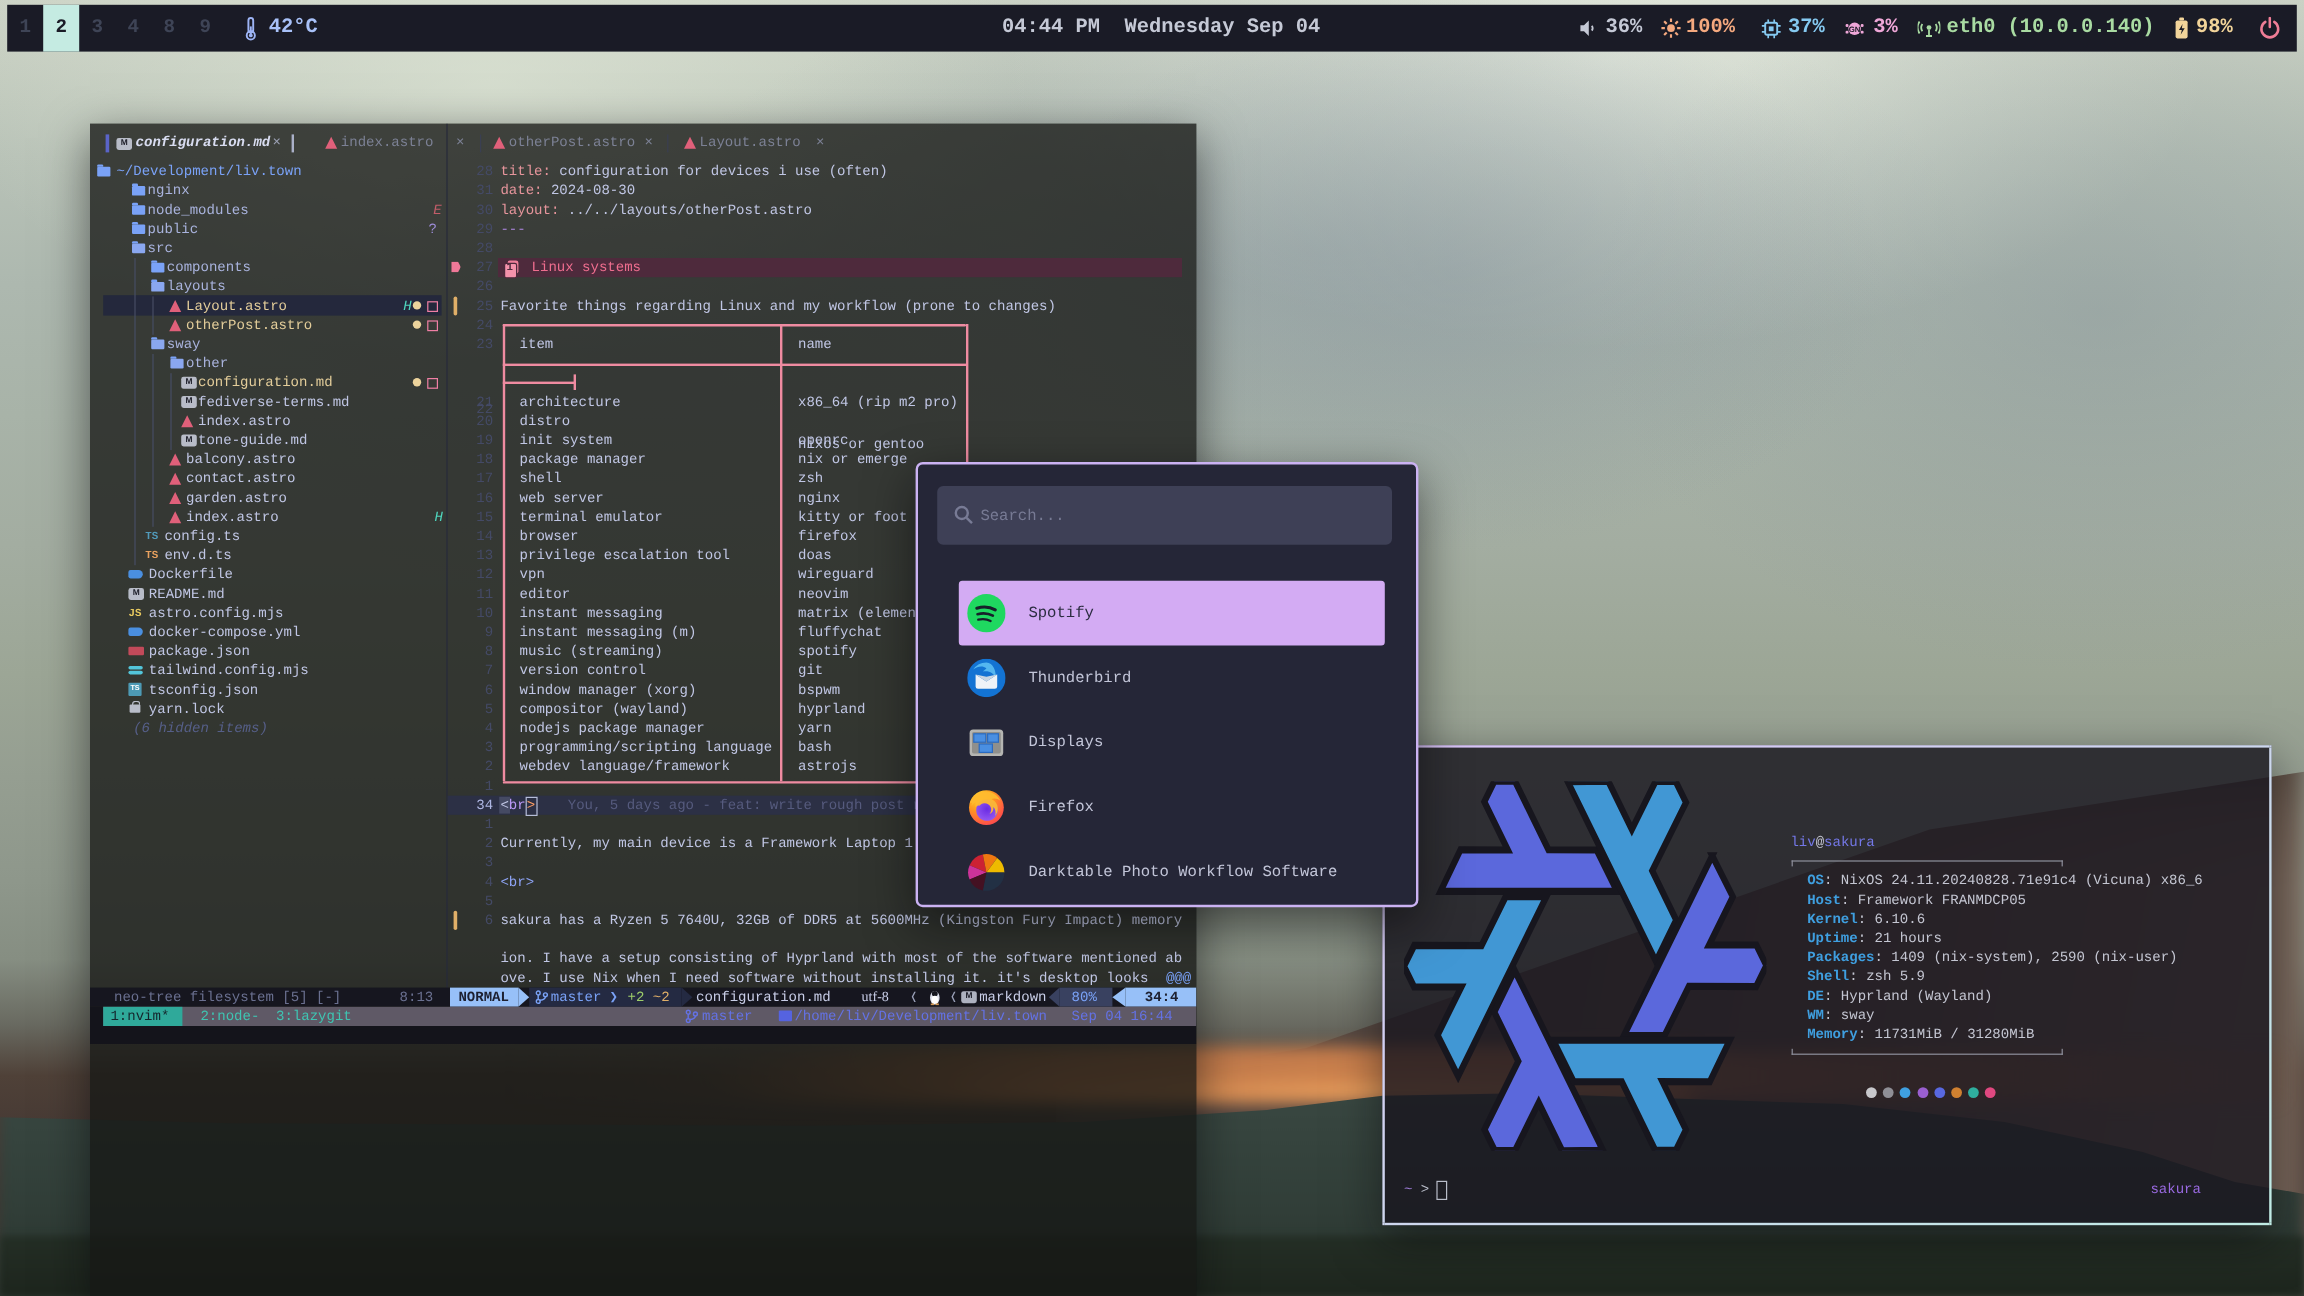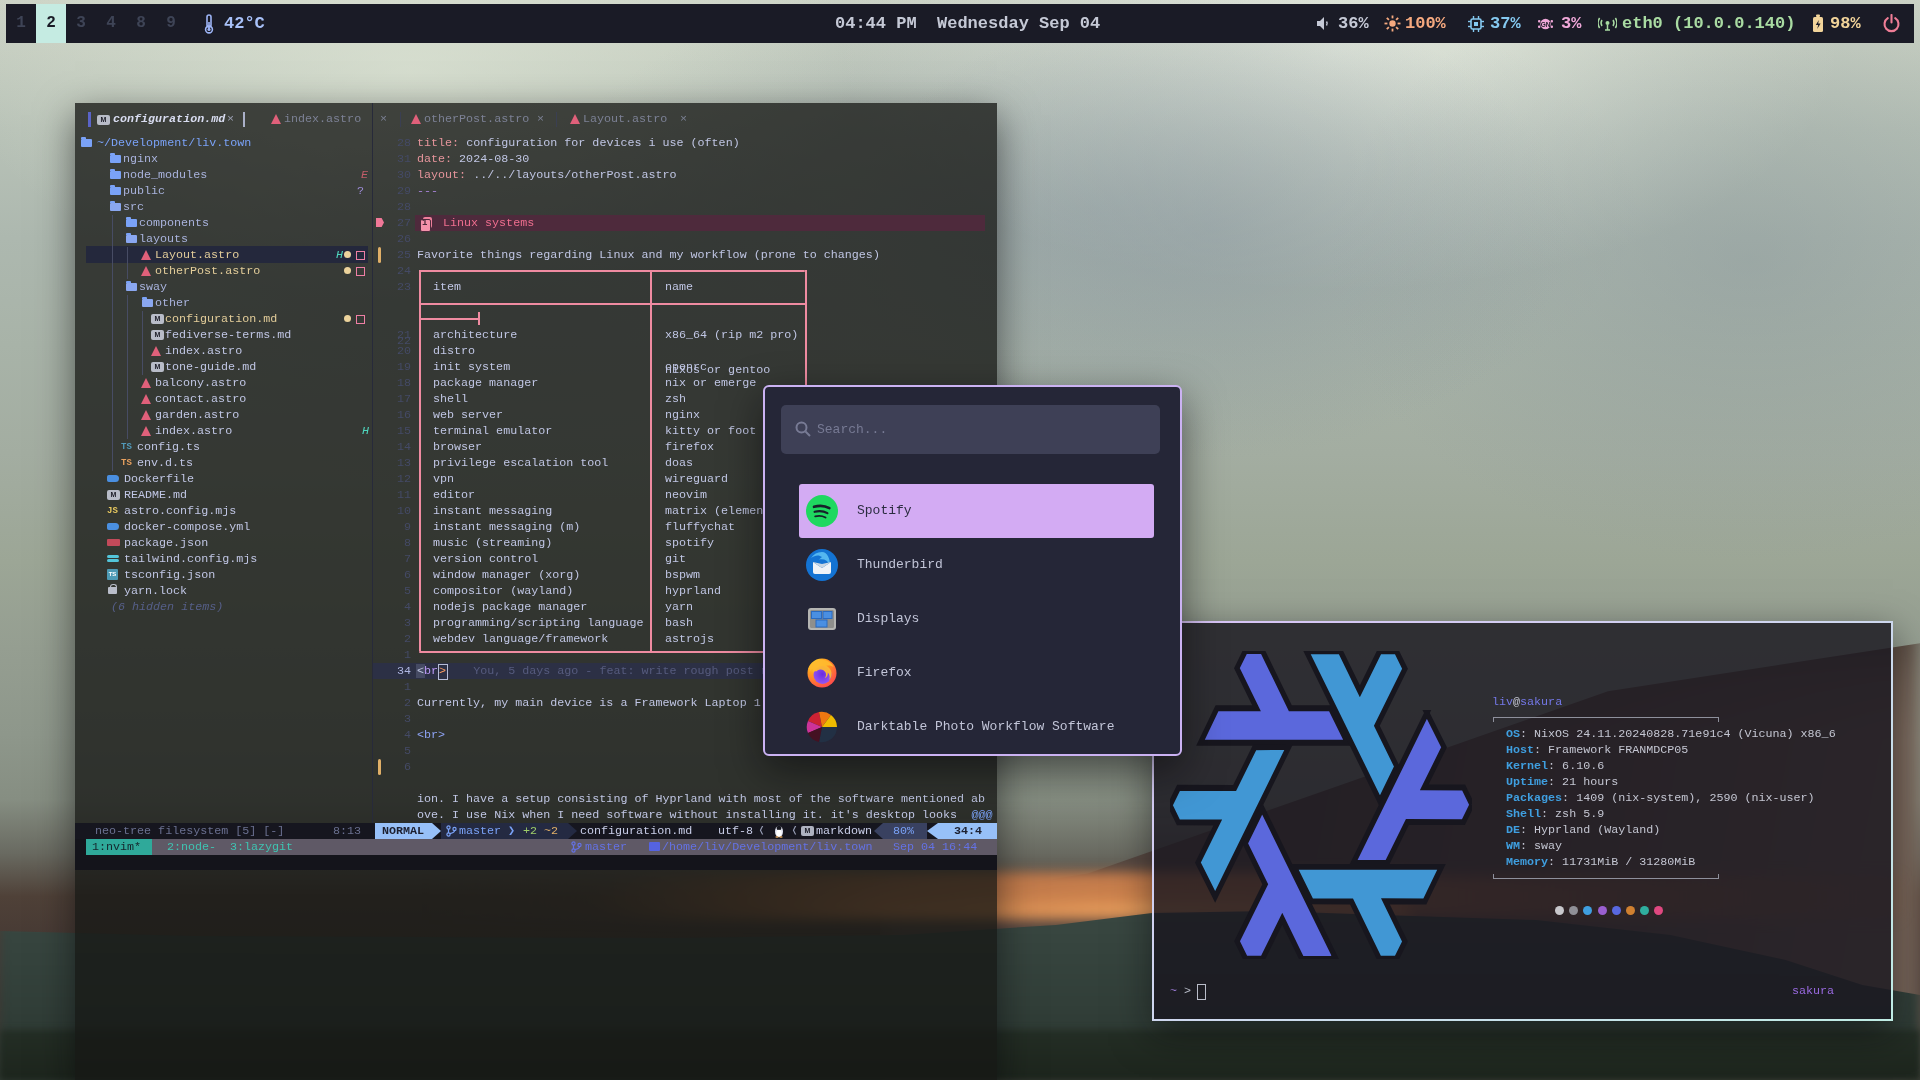--- a/index.html
+++ b/index.html
@@ -339,20 +339,21 @@
 <div class="t " style="left:364.06px;top:560px;color:#ff9e64;">&gt;</div>
 <div class="t " style="left:398.15999999999997px;top:560px;color:#565b7e;">You, 5 days ago - feat: write rough post re</div>
 <div class="t " style="left:328.98px;top:576px;color:#444a66;">1</div>
 <div class="t " style="left:328.98px;top:592px;color:#444a66;">2</div>
 <div class="t " style="left:342px;top:592px;color:#c0c6e4;">Currently, my main device is a Framework Laptop 1</div>
 <div class="t " style="left:328.98px;top:608px;color:#444a66;">3</div>
 <div class="t " style="left:328.98px;top:624px;color:#444a66;">4</div>
 <div class="t " style="left:342px;top:624px;color:#8ea4f5;">&lt;br&gt;</div>
 <div class="t " style="left:328.98px;top:640px;color:#444a66;">5</div>
 <div class="t " style="left:328.98px;top:656px;color:#444a66;">6</div>
+<div class="t " style="left:342px;top:656px;color:#c0c6e4;">sakura has a Ryzen 5 7640U, 32GB of DDR5 at 5600MHz (Kingston Fury Impact) memory</div>
 <div class="t " style="left:342px;top:704px;color:#c0c6e4;">ove. I use Nix when I need software without installing it. it's desktop looks </div>
 <div class="t " style="left:342px;top:688px;color:#c0c6e4;">ion. I have a setup consisting of Hyprland with most of the software mentioned ab</div>
 <div class="t " style="left:896.5799999999999px;top:704px;color:#7aa2f7;">@@@</div>
 <div class="abs" style="left:0px;top:720px;width:922px;height:16px;background:#16161f;"></div>
 <div class="t " style="left:20px;top:720px;color:#6a7090;">neo-tree filesystem [5] [-]</div>
 <div class="t " style="left:258px;top:720px;color:#6a7090;">8:13</div>
 <div class="abs" style="left:300px;top:720px;width:57px;height:16px;background:#97c0f8;"></div>
 <div class="abs" style="left:357px;top:720px;width:0;height:0;border-top:8px solid transparent;border-bottom:8px solid transparent;border-left:9px solid #97c0f8;"></div>
 <div class="t b" style="left:307px;top:720px;color:#1d2030;">NORMAL</div>
 <div class="abs" style="left:366px;top:720px;width:127px;height:16px;background:#242a42;"></div>
@@ -361,21 +362,21 @@
 <circle cx="2.5" cy="2.5" r="1.6" fill="none" stroke="#7aa2f7" stroke-width="1.2"></circle>
       <circle cx="2.5" cy="9.5" r="1.6" fill="none" stroke="#7aa2f7" stroke-width="1.2"></circle>
       <circle cx="8.5" cy="4" r="1.6" fill="none" stroke="#7aa2f7" stroke-width="1.2"></circle>
       <path d="M2.5 4.1v3.8M8.5 5.6q0 2.4-4.5 3" fill="none" stroke="#7aa2f7" stroke-width="1.2"></path>
     </svg>
 <div class="t " style="left:384px;top:720px;color:#7aa2f7;">master</div>
 <div class="t " style="left:433px;top:720px;color:#7aa2f7;">❯</div>
 <div class="t " style="left:448px;top:720px;color:#9ece6a;">+2</div>
 <div class="t " style="left:469px;top:720px;color:#e0af68;">~2</div>
 <div class="t " style="left:505px;top:720px;color:#c9cee8;">configuration.md</div>
-<div class="t " style="left:643px;top:720px;color:#c9cee8;">utf-8</div>
+<div class="t " style="left:643px;top:720px;color:#c9cee8;font-family:Liberation Serif, serif;">utf-8</div>
 <div class="t " style="left:683px;top:720px;color:#9aa0b8;">❬</div>
 <svg class="abs" style="left:699px;top:722px;" width="10" height="13" viewBox="0 0 11 14">
 <ellipse cx="5.5" cy="7" rx="4.4" ry="6.2" fill="#dfe2ee"></ellipse>
       <ellipse cx="5.5" cy="3.2" rx="2.7" ry="2.5" fill="#15161e"></ellipse>
       <ellipse cx="5.5" cy="9" rx="2.9" ry="3.8" fill="#fff"></ellipse>
       <path d="M1.8 13h3M6.2 13h3" stroke="#d59a55" stroke-width="1.6"></path>
     </svg>
 <div class="t " style="left:716px;top:720px;color:#9aa0b8;">❬</div>
 <div class="abs" style="left:726px;top:723px;width:13px;height:10px;background:#aeb2c0;border-radius:2px;opacity:1;"></div>
     <div class="abs" style="left:727px;top:724px;width:11px;height:8px;font:bold 7px 'Liberation Sans';color:#1a1b26;text-align:center;line-height:8px;opacity:1;">M</div>

